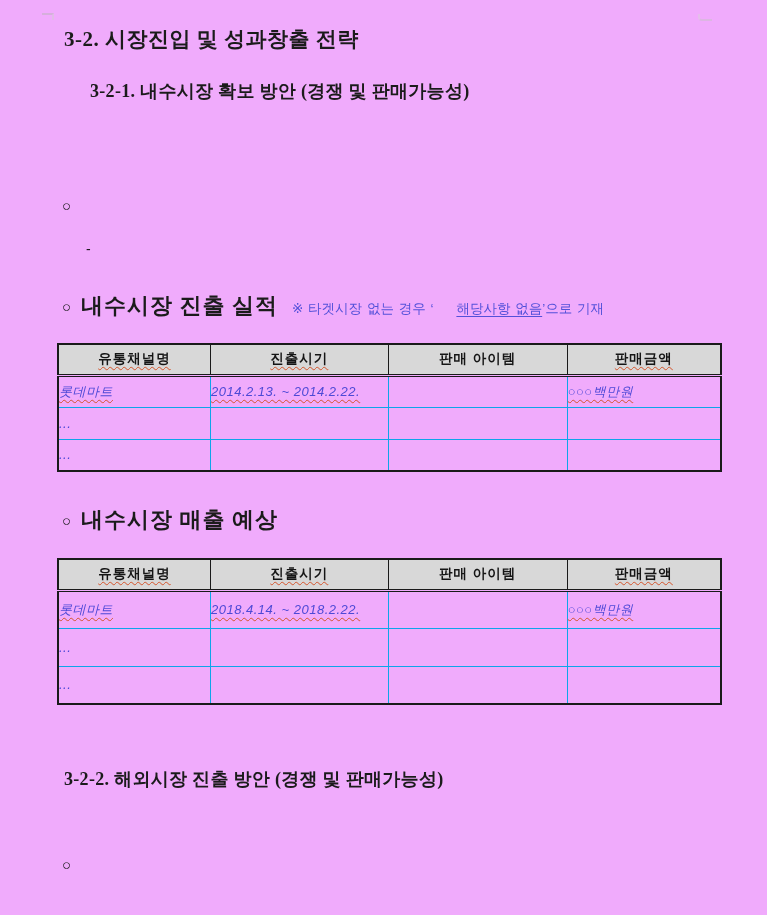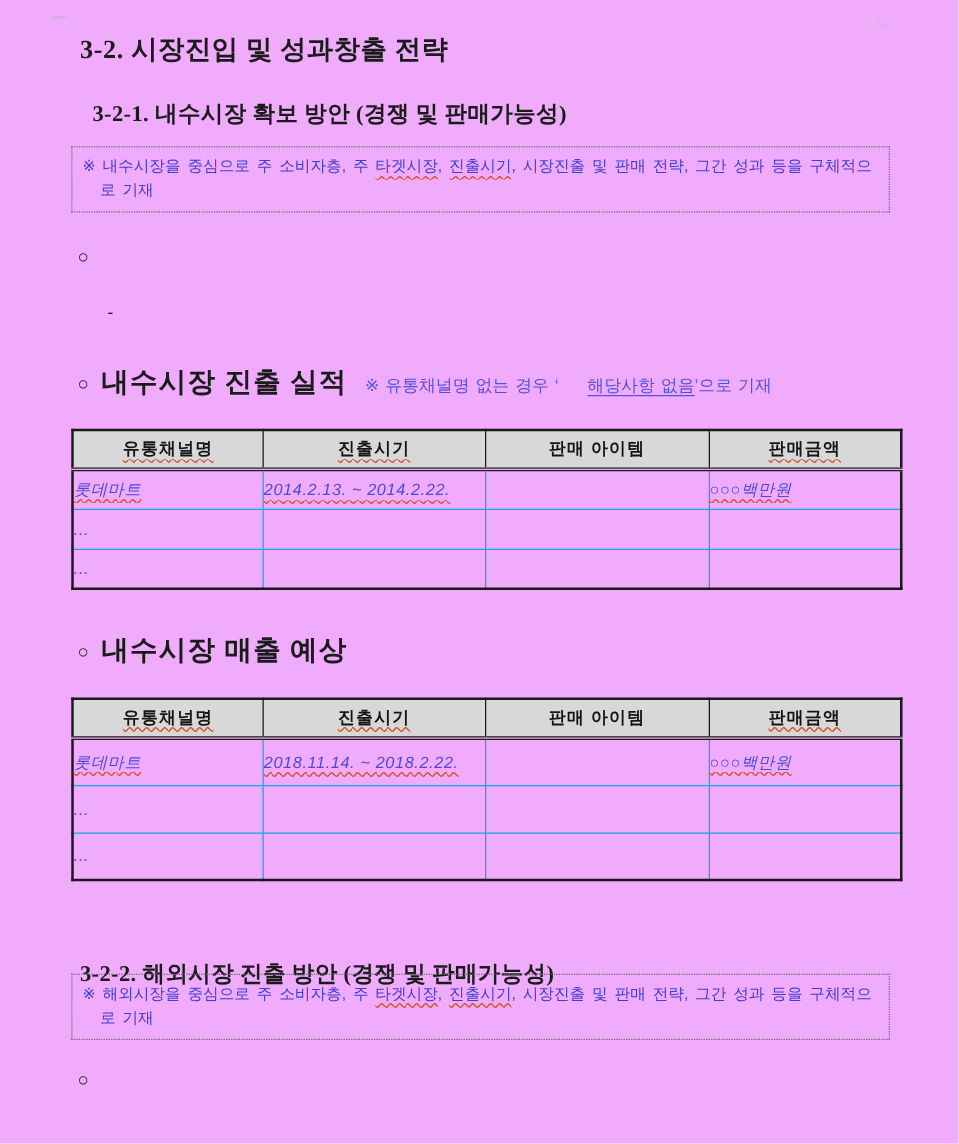--- a/index.html
+++ b/index.html
@@ -20,21 +20,21 @@
   .doc-title {
     position: absolute; left: 64px; top: 25px;
     font-family: "Liberation Serif", "DejaVu Serif", serif;
     font-weight: bold; font-size: 21px; letter-spacing: 0.5px;
   }
   .sub-title {
     position: absolute;
     font-family: "Liberation Serif", "DejaVu Serif", serif;
     font-weight: bold; font-size: 18px; letter-spacing: 0.3px;
   }
-  .sub-title-1 { left: 74px; top: 79px; }
+  .sub-title-1 { left: 90px; top: 79px; }
   .sub-title-2 { left: 64px; top: 737px; margin-top: 30px; }
 
   .note-box {
     position: absolute; left: 57px; width: 655px;
     border: 1px dotted #6b6b6b;
     padding: 6px 8px 7px 8px;
     font-size: 12.5px; line-height: 19px;
     color: #3f3dcd;
   }
   .note-box-1 { top: 117px; }
@@ -103,29 +103,26 @@
 
 <div class="page">
 
   <div class="artifact artifact-tl"></div>
   <div class="artifact artifact-tr"></div>
 
   <h1 class="doc-title">3-2. 시장진입 및 성과창출 전략</h1>
 
   <h2 class="sub-title sub-title-1">3-2-1. 내수시장 확보 방안 (경쟁 및 판매가능성)</h2>
 
-  <div class="note-box note-box-1">
-    <p><span>※ 내수시장을 중심으로 주 소비자층, 주 </span><span class="sq">타겟시장</span><span>, </span><span class="sq">진출시기</span><span>, 시장진출 및 판매 전략, 그간 성과 등을 구체적으로 기재</span></p>
-  </div>
 
   <div class="bullet bullet-1">○</div>
   <div class="dash-1">-</div>
 
   <div class="line-heading lh-perf">
-    <span class="circle">○</span><span class="label">내수시장 진출 실적</span><span class="annot"><span>※ 유통채널명 없는 경우 ‘</span><span class="ul">해당사항 없음</span><span>’으로 기재</span></span>
+    <span class="circle">○</span><span class="label">내수시장 진출 실적</span><span class="annot"><span>※ 타겟시장 없는 경우 ‘</span><span class="ul">해당사항 없음</span><span>’으로 기재</span></span>
   </div>
 
   <table class="form table-1">
     <colgroup>
         <col>
         <col>
         <col>
         <col>
       </colgroup>
     <thead>
@@ -173,40 +170,37 @@
       <tr>
         <th><span class="sq">유통채널명</span></th>
         <th><span class="sq">진출시기</span></th>
         <th><span>판매 아이템</span></th>
         <th><span class="sq">판매금액</span></th>
       </tr>
     </thead>
     <tbody>
       <tr>
         <td><span class="val sq">롯데마트</span></td>
-        <td><span class="val sq">2018.11.14. ~ 2018.2.22.</span></td>
+        <td><span class="val sq">2018.4.14. ~ 2018.2.22.</span></td>
         <td><span class="val"></span></td>
         <td><span class="val sq">○○○백만원</span></td>
       </tr>
       <tr>
         <td><span class="val">...</span></td>
         <td><span class="val"></span></td>
         <td><span class="val"></span></td>
         <td><span class="val"></span></td>
       </tr>
       <tr>
         <td><span class="val">...</span></td>
         <td><span class="val"></span></td>
         <td><span class="val"></span></td>
         <td><span class="val"></span></td>
       </tr>
     </tbody>
   </table>
 
   <h2 class="sub-title sub-title-2">3-2-2. 해외시장 진출 방안 (경쟁 및 판매가능성)</h2>
 
-  <div class="note-box note-box-2">
-    <p><span>※ 해외시장을 중심으로 주 소비자층, 주 </span><span class="sq">타겟시장</span><span>, </span><span class="sq">진출시기</span><span>, 시장진출 및 판매 전략, 그간 성과 등을 구체적으로 기재</span></p>
-  </div>
 
   <div class="bullet bullet-2">○</div>
 
 </div>
 
 </body></html>

